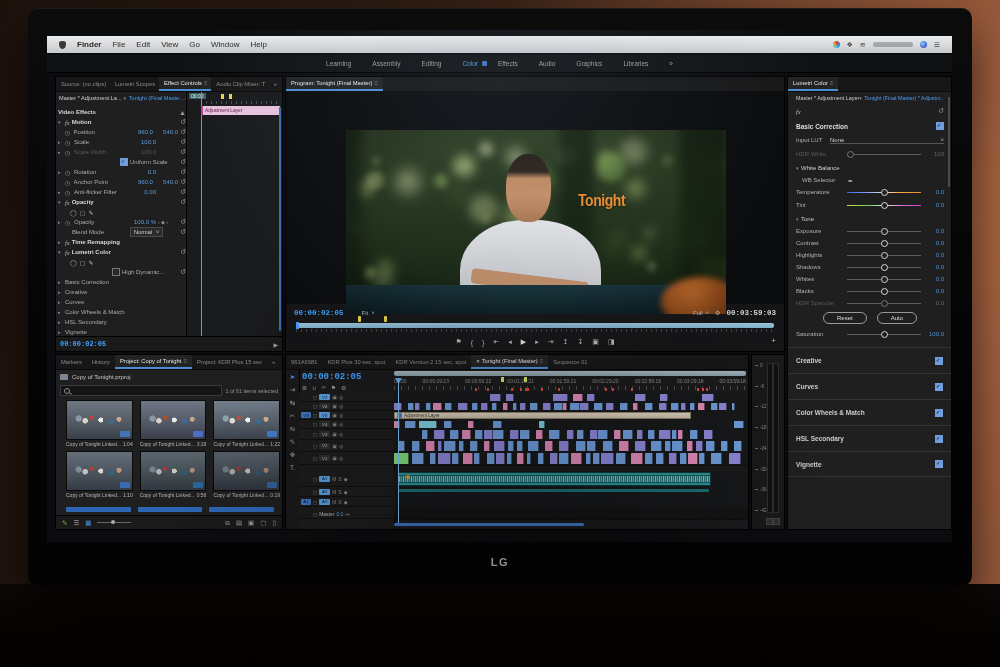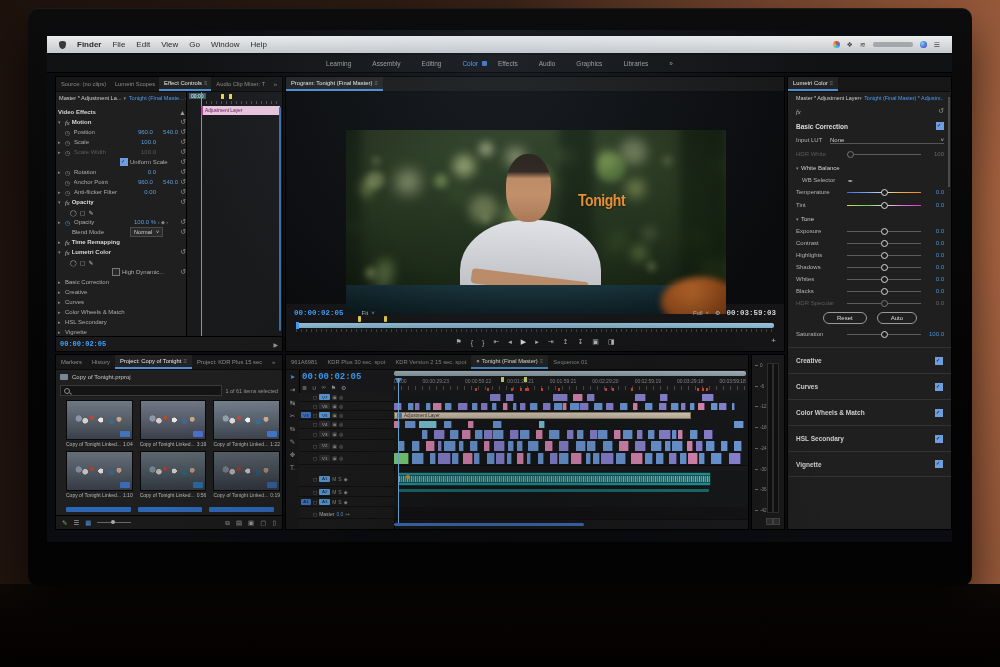--- a/index.html
+++ b/index.html
@@ -1034,13 +1034,14 @@
       </div>
       <div class="mbar" style="right:11px"></div>
       <div class="mbar" style="right:5px"></div>
       <span class="msq" style="right:11px"></span>
       <span class="msq" style="right:4px"></span>
     </div>
 
     <div class="glare"></div>
   </div>
 
+  <div class="lglogo">LG</div>
 </div>
 
 </body></html>

